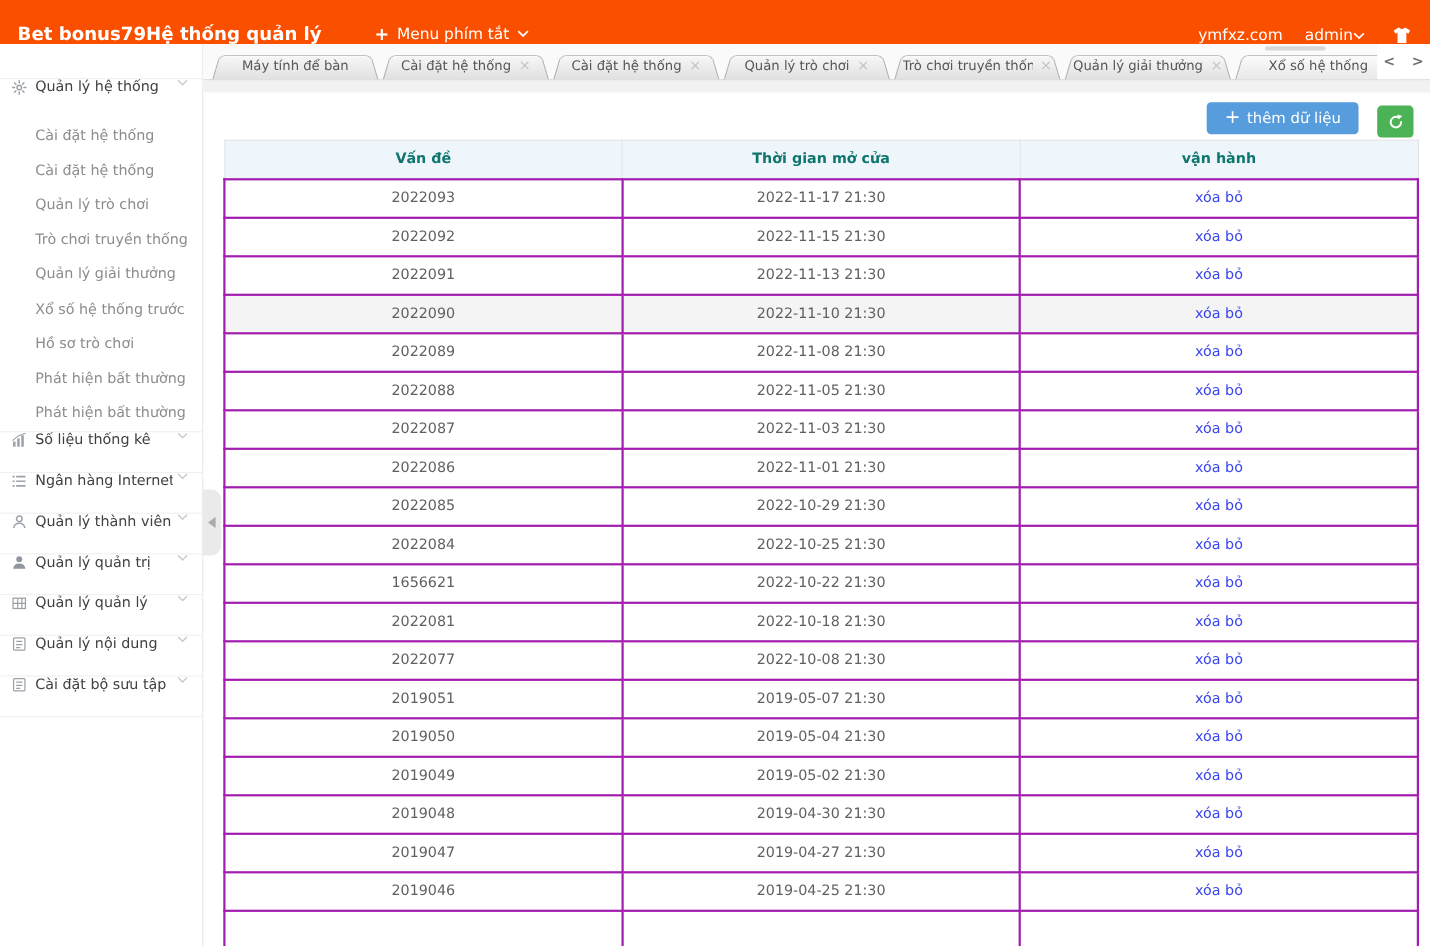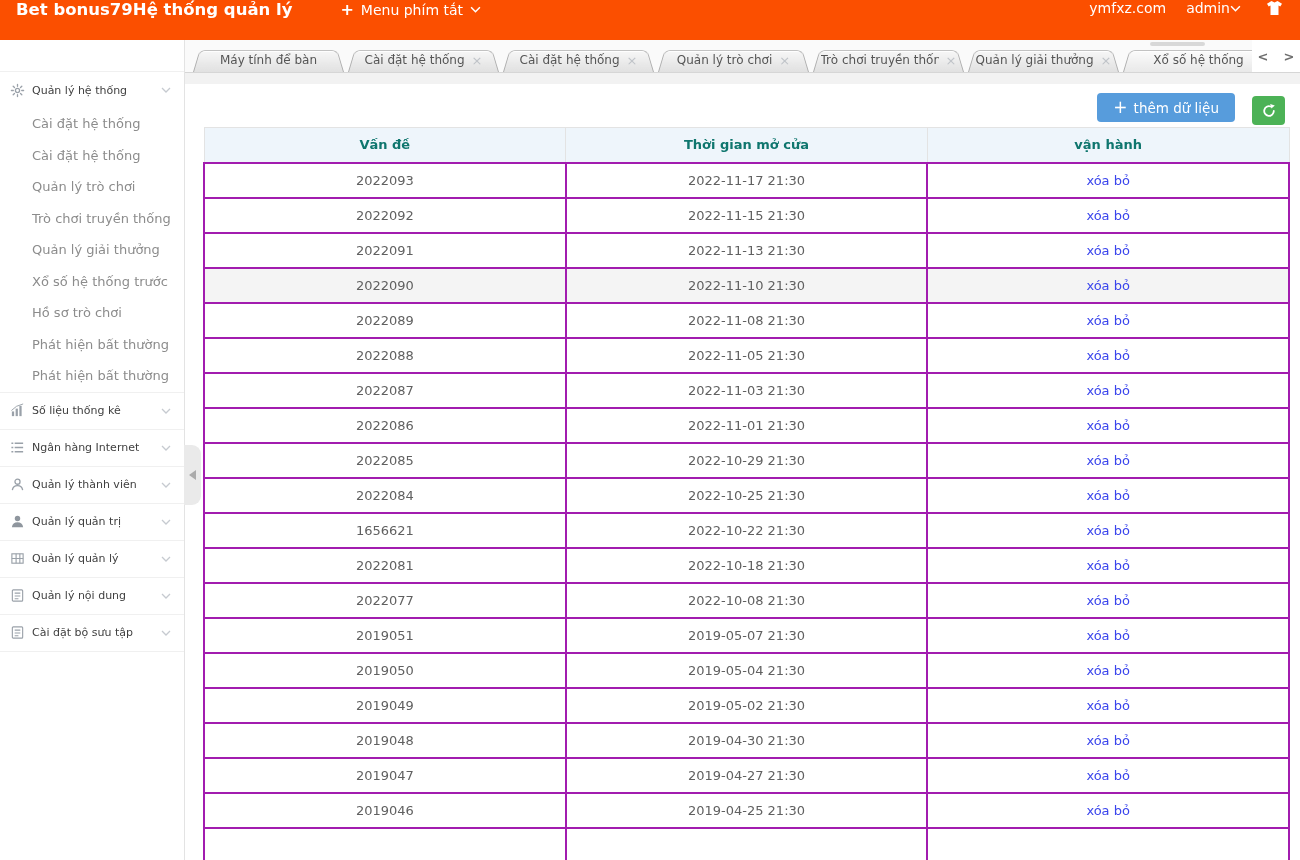--- a/index.html
+++ b/index.html
@@ -1,36 +1,36 @@
 <!DOCTYPE html>
 <html><head>
 <meta charset="utf-8">
 <style>
   * { margin:0; padding:0; box-sizing:border-box; }
   html,body { width:1300px; height:860px; overflow:hidden; background:#fff;
               font-family:"DejaVu Sans", sans-serif; }
   .app { position:relative; width:1300px; height:860px; overflow:hidden; background:#fff; }
 
   
-  .topbar { height:40px; background:#FB4F00; display:flex; align-items:flex-start;
+  .topbar { height:40px; background:#FB4F00; display:flex; align-items:flex-end;
             color:#fff; padding:0 16px; }
   .brand { font-size:16.5px; font-weight:600; white-space:nowrap; }
   .shortcut { margin-left:48px; display:flex; align-items:center; gap:7px;
               font-size:14px; cursor:pointer; }
   .shortcut .plus { font-size:16px; font-weight:600; }
   .top-right { margin-left:auto; display:flex; align-items:center; gap:20px; font-size:14px; }
   .user-menu { display:flex; align-items:center; gap:0; cursor:pointer; }
   .shirt { display:flex; align-items:center; cursor:pointer; margin-left:4px; }
 
   
   .sidebar { position:absolute; top:40px; left:0; width:185px; bottom:0;
              background:#fff; border-right:1px solid #E3E3E3; padding-top:31px; }
   .sb-menu { border-bottom:1px solid #F0F0F0; }
-  .sb-sec { height:37px; display:flex; align-items:center; padding:0 13px 0 10px;
-            border-top:1px solid #F0F0F0; color:#404040; font-size:11px;
+  .sb-sec { height:37px; display:flex; align-items:flex-start; padding:0 13px 0 10px;
+            border-top:1px solid #F0F0F0; color:#404040; font-size:13px;
             cursor:pointer; white-space:nowrap; }
   .sb-ico { width:16px; margin-right:6px; display:flex; align-items:center; flex:none; }
   .sb-lab { overflow:hidden; }
   .sb-chev { margin-left:auto; display:flex; align-items:center; padding-left:4px; }
   .sb-sub { height:31.5px; display:flex; align-items:center; padding-left:32px;
             color:#8C8C8C; font-size:13px; cursor:pointer; white-space:nowrap; }
 
   .collapse-handle { position:absolute; left:184px; top:445px; width:17px; height:60px;
             background:#EAEAEA; border-radius:0 9px 9px 0; display:flex;
             align-items:center; justify-content:center; z-index:6; cursor:pointer; }

